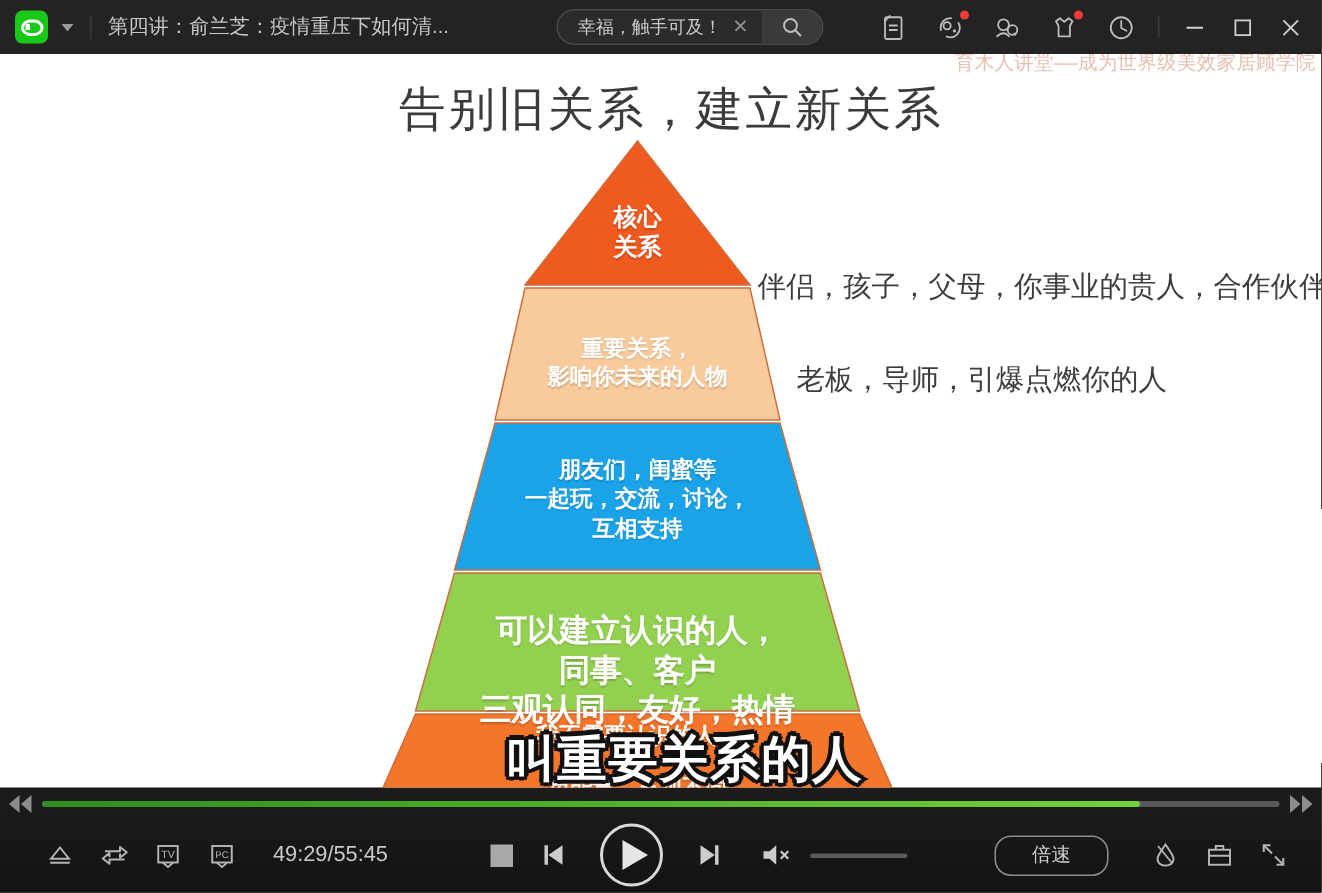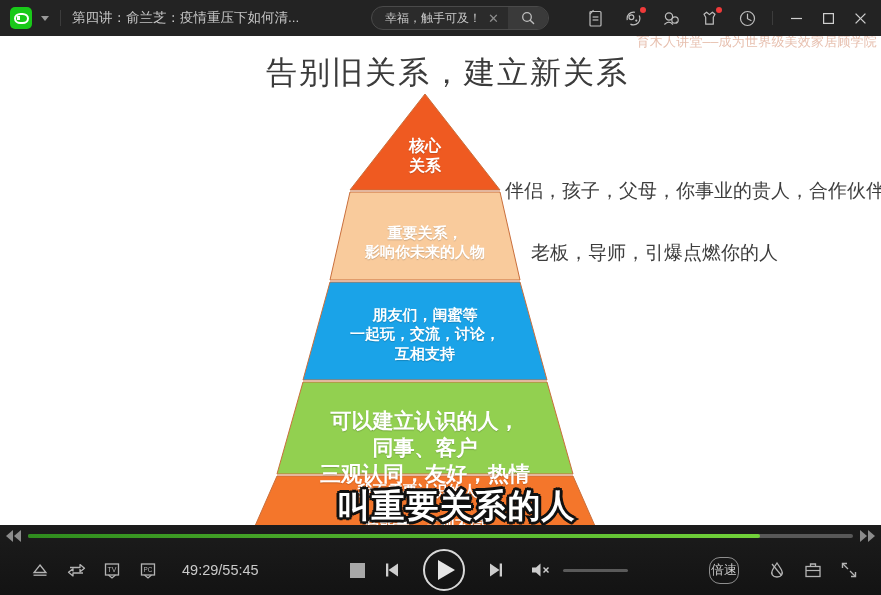--- a/index.html
+++ b/index.html
@@ -324,21 +324,21 @@
     border-radius: 2px;
     margin-left: 4px;
     cursor: pointer;
     flex: 0 0 auto;
   }
   .speed-pill {
     border: 1px solid #8e8e8e;
     border-radius: 11px;
     color: #cfcfcf;
     font-size: 13px;
-    padding: 3px 1px 4px;
+    padding: 3px 24px 4px;
     cursor: pointer;
     flex: 0 0 auto;
     margin-right: 6px;
   }
   .rgap { width: 14px; flex: 0 0 auto; }
 </style>
 </head>
 <body>
 
 <div id="app">
@@ -461,21 +461,21 @@
         <div class="pblock" style="top:30px;height:68px;font-size:16px;">
           <span class="pb-line">核心</span>
           <span class="pb-line">关系</span>
         </div>
 
         <div class="pblock" style="top:118px;height:64px;font-size:15px;">
           <span class="pb-line">重要关系，</span>
           <span class="pb-line">影响你未来的人物</span>
         </div>
 
-        <div class="pblock" style="top:200px;height:84px;font-size:15px;">
+        <div class="pblock" style="top:200px;height:84px;font-size:15px;font-family:Liberation Serif, serif;">
           <span class="pb-line">朋友们，闺蜜等</span>
           <span class="pb-line">一起玩，交流，讨论，</span>
           <span class="pb-line">互相支持</span>
         </div>
 
         <div class="pblock" style="top:316px;height:80px;font-size:21px;">
           <span class="pb-line">可以建立认识的人，</span>
           <span class="pb-line">同事、客户</span>
           <span class="pb-line">三观认同，友好，热情</span>
         </div>

